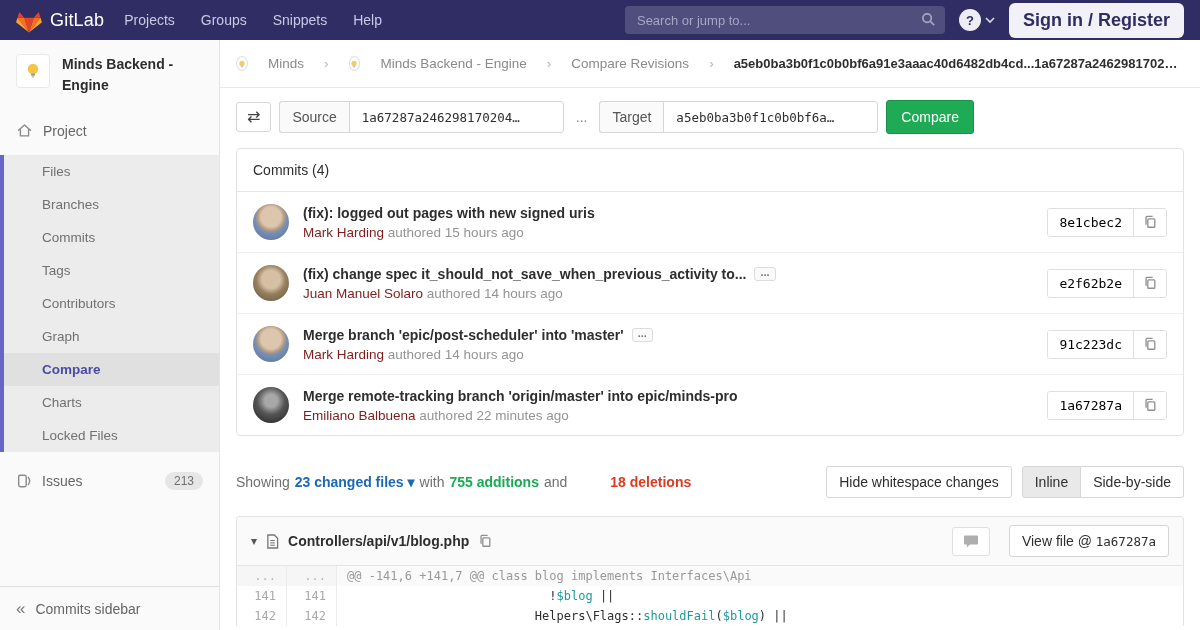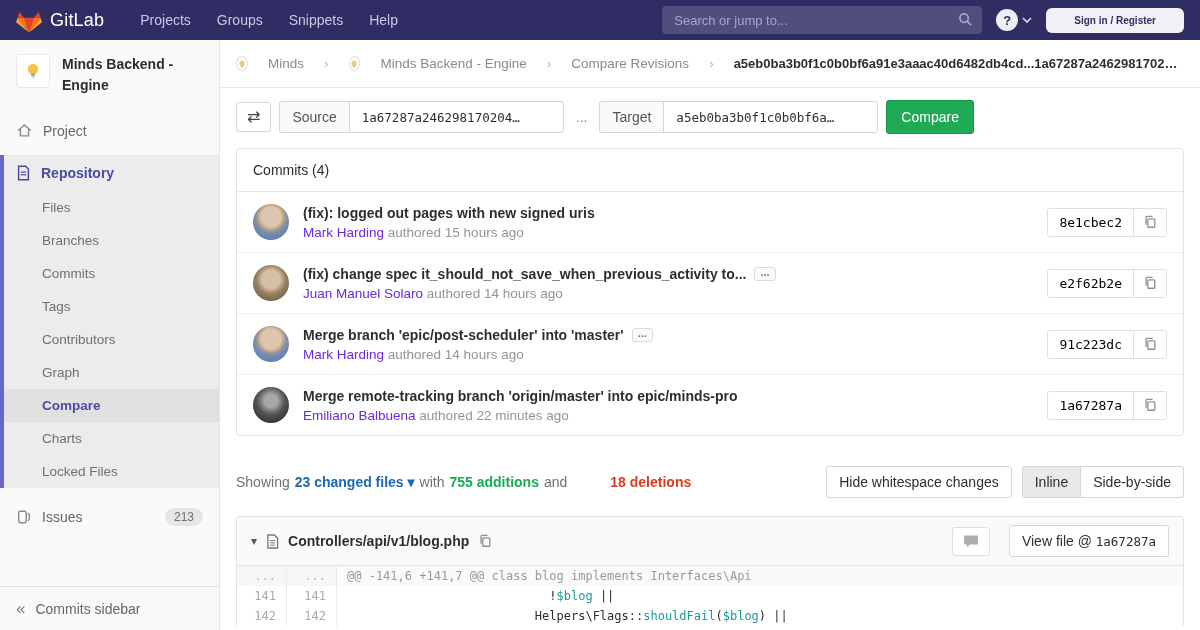--- a/index.html
+++ b/index.html
@@ -2,37 +2,37 @@
 <html><head>
 <meta charset="utf-8">
 <style>
   * { margin:0; padding:0; box-sizing:border-box; }
   html,body { width:1200px; height:630px; overflow:hidden; background:#fff;
     font-family:"Liberation Sans", sans-serif; color:#2e2e2e; font-size:14px; }
 
   
   .navbar { height:40px; background:#2f2d63; display:flex; align-items:center;
     justify-content:space-between; padding:0 16px; }
-  .nav-left { display:flex; align-items:center; gap:36px;justify-content:center; }
+  .nav-left { display:flex; align-items:center; gap:20px;justify-content:center; }
   .logo { display:flex; align-items:center; gap:8px; cursor:pointer; text-decoration:none; }
   .logo-text { color:#fff; font-size:18px; font-weight:500; letter-spacing:.2px; }
   .nav-links { display:flex; gap:26px; }
   .nav-links a { color:#c9c9e6; text-decoration:none; font-weight:500; font-size:14px; }
   .nav-right { display:flex; align-items:center; gap:14px; }
   .searchbox { position:relative; width:320px; }
   .searchbox input { width:100%; height:28px; border:none; border-radius:4px;
     background:rgba(255,255,255,.16); color:#a3a3a3; padding:0 30px 0 12px; font-size:13px;
     font-family:"Liberation Sans", sans-serif; }
   .searchbox input::placeholder { color:#a6a6c9; }
   .searchbox .search-ic { position:absolute; right:9px; top:6px; opacity:.75; }
   .help-wrap { display:flex; align-items:center; gap:4px; cursor:pointer; }
   .help-circle { width:22px; height:22px; border-radius:50%; background:#ededf3; color:#2f2d63;
     font-weight:bold; font-size:13px; display:flex; align-items:center; justify-content:center; }
-  .signin { background:#f1f1f7; color:#2f2d63; font-weight:bold; font-size:10px;
-    border:none; border-radius:6px; padding:7px 28px; cursor:pointer;
+  .signin { background:#f1f1f7; color:#2f2d63; font-weight:bold; font-size:18px;
+    border:none; border-radius:6px; padding:7px 14px; cursor:pointer;
     font-family:"Liberation Sans", sans-serif; }
 
   
   .layout { display:flex; height:590px; }
   .sidebar { width:220px; background:#fafafa; border-right:1px solid #e5e5e5;
     display:flex; flex-direction:column; position:relative; }
   .content { flex:1; overflow:hidden; }
 
   
   .ctx-header { display:flex; gap:12px; padding:14px 16px 16px; align-items:flex-start; }
@@ -91,21 +91,21 @@
   .avatar-mh { background:radial-gradient(circle at 50% 36%, #dcc6ae 0 34%, #b59a7e 46%, #7a90b4 54%, #4e6f9f 100%); }
   .avatar-jms { background:radial-gradient(circle at 50% 40%, #d6c0a4 0 32%, #97805f 52%, #5c5143 100%); }
   .avatar-eb { background:radial-gradient(circle at 50% 38%, #a8a8a8 0 22%, #555 48%, #1f1f1f 100%); }
   .commit-main { flex:1; min-width:0; }
   .commit-title-row { display:flex; align-items:center; gap:8px; }
   .commit-title { font-weight:bold; font-size:14px; color:#2e2e2e; white-space:nowrap;
     overflow:hidden; text-overflow:ellipsis; }
   .expander { border:1px solid #dcdcdc; background:#fafafa; border-radius:3px; color:#777;
     font-size:11px; font-weight:bold; line-height:6px; padding:1px 5px 5px; cursor:pointer; flex:0 0 auto; }
   .commit-meta { margin-top:4px; font-size:13.5px; color:#949494; }
-  .commit-author { color:#6d28d9; cursor:pointer; }
+  .commit-author { color:#7f1d1d; cursor:pointer; }
   .sha-group { display:flex; align-items:stretch; border:1px solid #dfdfdf; border-radius:3px;
     overflow:hidden; flex:0 0 auto; }
   .sha-label { padding:6px 11px; font-family:"DejaVu Sans Mono", monospace; font-size:13px;
     color:#000000; background:#fff; }
   .sha-copy { border-left:1px solid #dfdfdf; background:#fff; padding:6px 9px; display:flex;
     align-items:center; cursor:pointer; color:#8f8f8f; }
 
   .summary-row { display:flex; align-items:center; margin-top:30px; font-size:14px; color:#707070; }
   .summary-text { display:flex; align-items:center; gap:5px; white-space:nowrap; }
   .link-blue { color:#1b69b6; font-weight:bold; cursor:pointer; }
@@ -195,30 +195,20 @@
     <div class="side-item">
       <span class="ic">
         <svg width="17" height="17" viewBox="0 0 20 20">
             <path d="M3 9.8 L10 3.6 L17 9.8 M5.2 8.6 V16.4 H14.8 V8.6" fill="none" stroke="#8a8a8a" stroke-width="1.6" stroke-linecap="round" stroke-linejoin="round"></path>
           </svg>
       </span>
       <span>Project</span>
     </div>
 
     <div class="side-section">
-      <div class="head">
-        <span class="ic">
-          <svg width="15" height="16" viewBox="0 0 16 18">
-              <path d="M2.5 1.5 h8 l3 3 v12 h-11 z" fill="none" stroke="#4b4ba5" stroke-width="1.7"></path>
-              <line x1="5" y1="8" x2="11" y2="8" stroke="#4b4ba5" stroke-width="1.4"></line>
-              <line x1="5" y1="11" x2="11" y2="11" stroke="#4b4ba5" stroke-width="1.4"></line>
-            </svg>
-        </span>
-        <span>Repository</span>
-      </div>
       <div class="sub-item">Files</div>
       <div class="sub-item">Branches</div>
       <div class="sub-item">Commits</div>
       <div class="sub-item">Tags</div>
       <div class="sub-item">Contributors</div>
       <div class="sub-item">Graph</div>
       <div class="sub-item active">Compare</div>
       <div class="sub-item">Charts</div>
       <div class="sub-item">Locked Files</div>
     </div>

